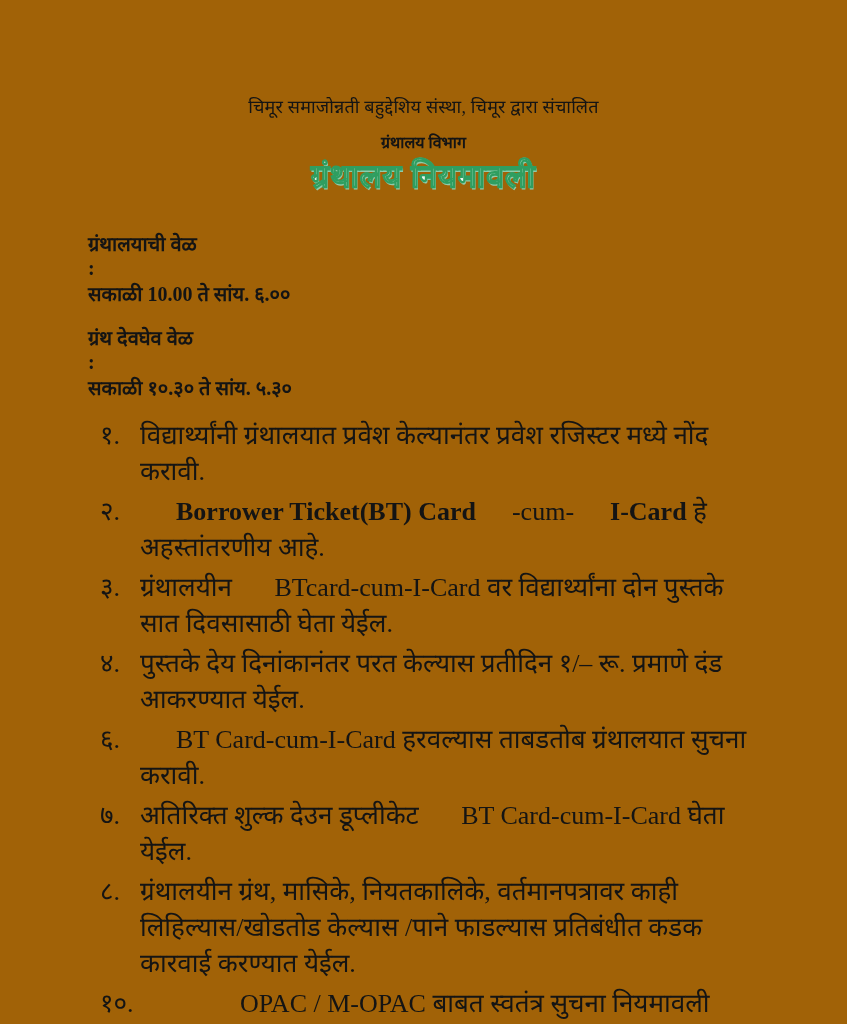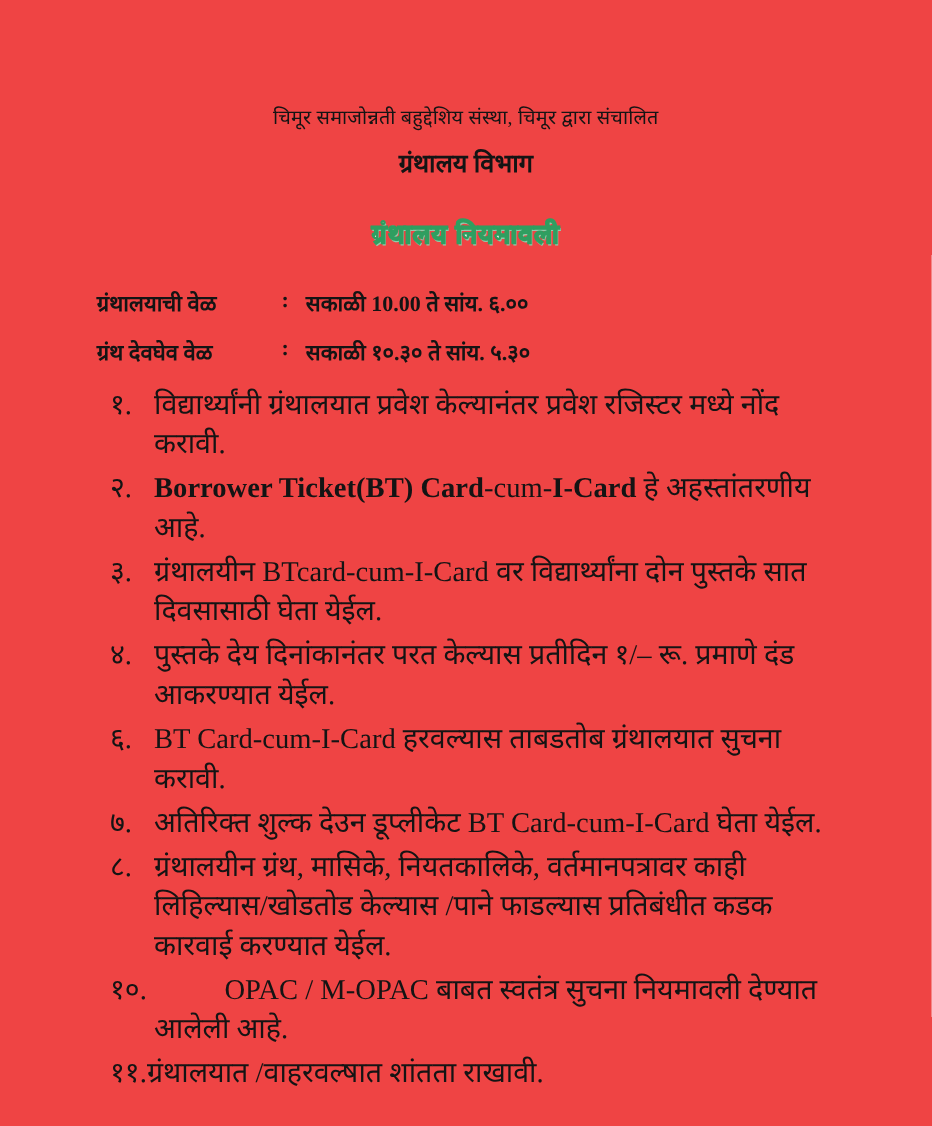--- a/index.html
+++ b/index.html
@@ -7,58 +7,57 @@
   body {
     width: 847px;
     height: 1024px;
     font-family: "Liberation Serif", "DejaVu Serif", serif;
     color: #141414;
     overflow: hidden;
   }
   .page {
     width: 847px;
     height: 1024px;
-    background: #ef4444;
+    background: #a16207;
     padding-top: 94px;
   }
   
   .header { text-align: center; }
   .org-line {
     font-size: 18px;
     font-weight: 400;
     letter-spacing: 0.2px;
     margin-bottom: 13px;
   }
   .college-line {
     font-size: 23px;
     font-weight: 700;
     margin-bottom: 11px;
   }
   .dept-line {
-    font-size: 23px;
+    font-size: 16px;
     font-weight: 700;
   }
   
   .doc-title {
     text-align: center;
-    margin-top: 32px;
-    font-size: 24px;
+    font-size: 32px;
     font-weight: 700;
     letter-spacing: 1px;
     color: #e7f6ee;
     -webkit-text-stroke: 1.3px #2f9e60;
     text-shadow: 1px 1.5px 0 #8fccab, -0.5px -0.5px 0 #2f9e60;
   }
   
   .hours {
     margin: 34px 0 0 88px;
     font-weight: 700;
     font-size: 20px;
   }
-  .hours-row { margin-bottom: 17px; display: flex; }
+  .hours-row { margin-bottom: 17px; display: flex; flex-direction: column; }
   .hours-label { display: inline-block; width: 168px; }
   .hours-colon { display: inline-block; width: 22px; }
   .hours-value { display: inline-block; }
   
   .rules {
     list-style: none;
     margin: 10px 80px 0 100px;
     font-size: 26px;
     line-height: 36px;
   }
@@ -67,21 +66,21 @@
     text-indent: -40px;
     margin-bottom: 4px;
   }
   .rule .num {
     display: inline-block;
     text-indent: 0;
     min-width: 40px;
   }
   .rule.gap-wide .num { min-width: 104px; }
   .rule.gap-none .num { min-width: 0; }
-  .latin { font-family: "Liberation Serif", "DejaVu Serif", serif; }
+  .latin { font-family: "Liberation Serif", "DejaVu Serif", serif; margin-left: 36px; }
   .bold { font-weight: 700; }
 </style>
 </head>
 <body>
 
 <div class="page">
 
   <div class="header">
     <div class="org-line">चिमूर समाजोन्नती बहुद्देशिय संस्था, चिमूर द्वारा संचालित</div>
     <div class="dept-line">ग्रंथालय विभाग</div>

